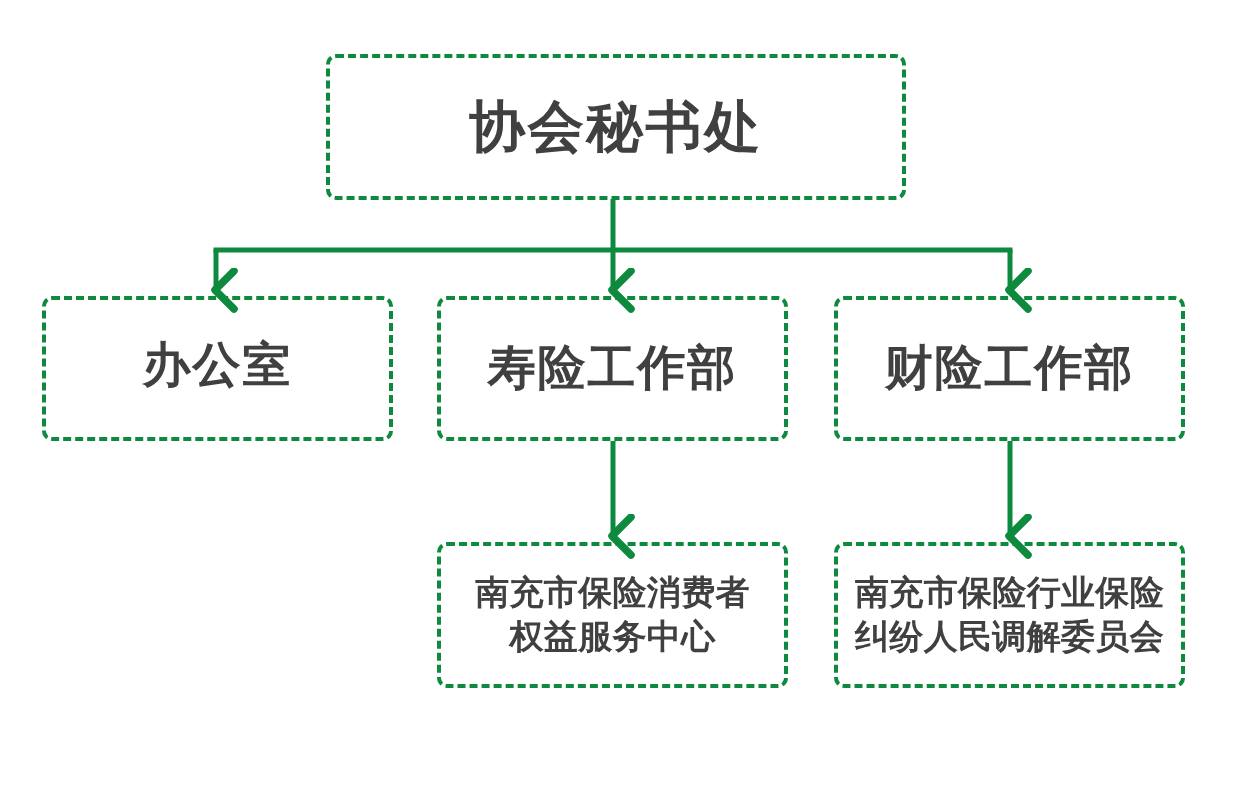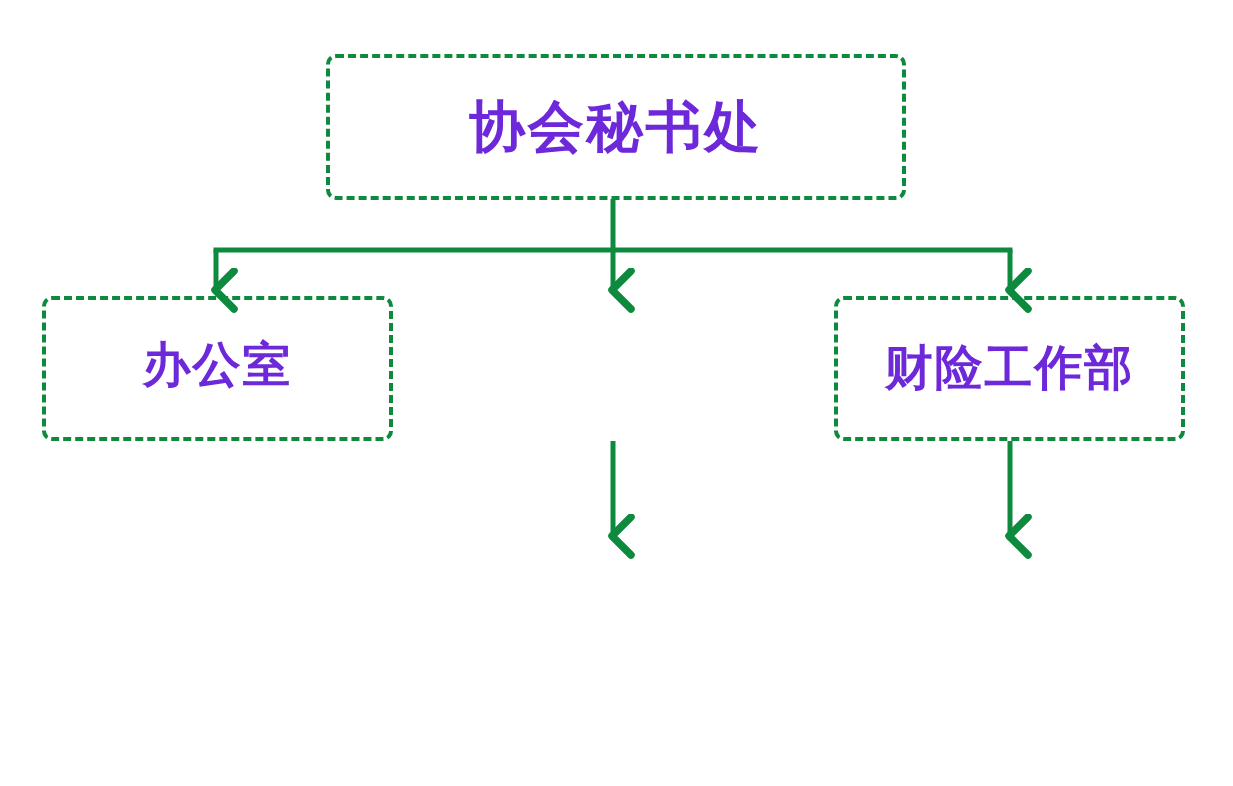--- a/index.html
+++ b/index.html
@@ -43,21 +43,21 @@
     border: 4px dashed #0d8a3e;
     border-radius: 10px;
     color: #0d8a3e;
     letter-spacing: 0.02em;
   }
 
   .node-label {
     display: block;
     font-weight: 700;
     line-height: 1.22;
-    color: #6d28d9;
+    color: #404040;
     white-space: pre-line;
   }
 
   
   #node-root {
     left: 326px;
     top: 54px;
     width: 580px;
     height: 146px;
   }
@@ -139,20 +139,31 @@
   </svg>
 
   <div class="node" id="node-root">
     <span class="node-label">协会秘书处</span>
   </div>
 
   <div class="node" id="node-office">
     <span class="node-label">办公室</span>
   </div>
 
+  <div class="node" id="node-life">
+    <span class="node-label">寿险工作部</span>
+  </div>
 
   <div class="node" id="node-property">
     <span class="node-label">财险工作部</span>
   </div>
 
+  <div class="node" id="node-consumer-center">
+    <span class="node-label">南充市保险消费者
+权益服务中心</span>
+  </div>
 
+  <div class="node" id="node-mediation-committee">
+    <span class="node-label">南充市保险行业保险
+纠纷人民调解委员会</span>
+  </div>
 
 </div>
 
 </body></html>

